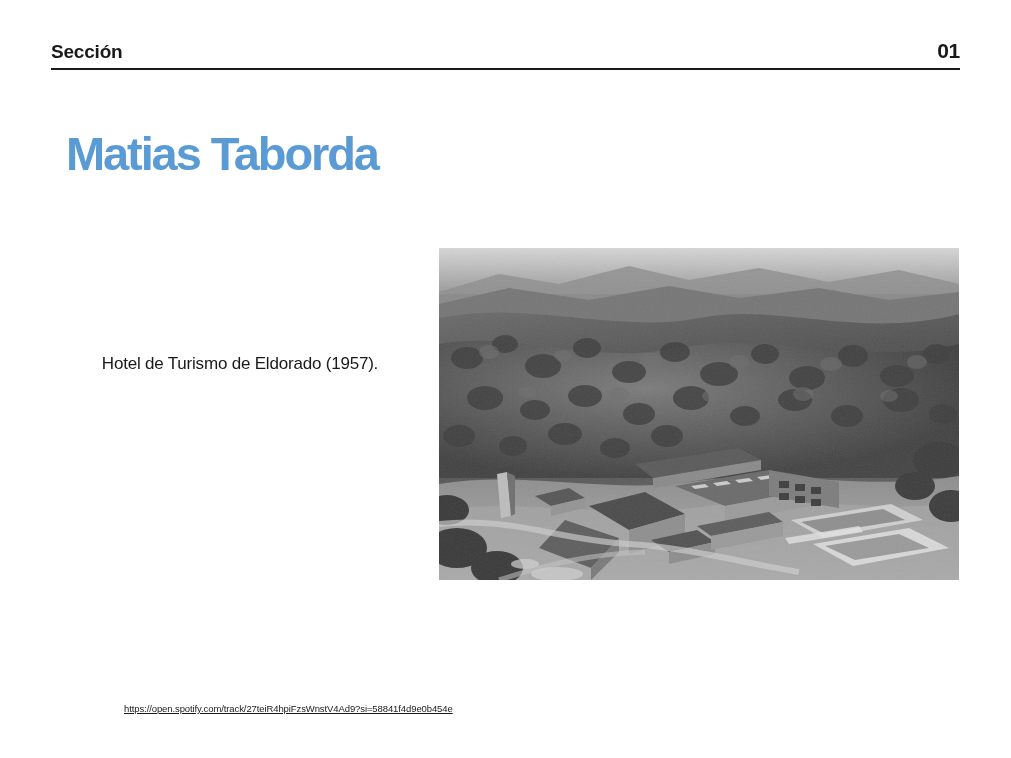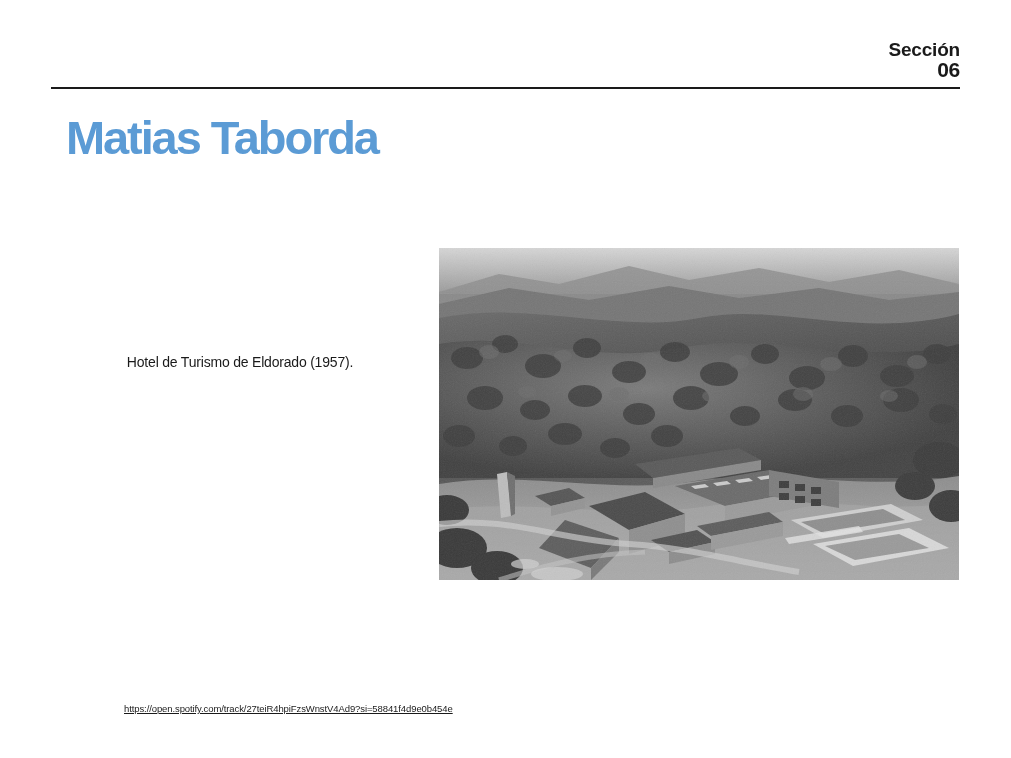--- a/index.html
+++ b/index.html
@@ -27,42 +27,41 @@
     position: absolute;
     left: 51px;
     top: 40px;
     width: 909px;
     display: flex;
     align-items: flex-end;
     justify-content: space-between;
     padding-bottom: 7px;
     border-bottom: 2.5px solid #1a1a1a;
     box-sizing: border-box;
-    flex-direction: column;
   }
   .header-section {
     font-size: 19px;
     font-weight: bold;
     letter-spacing: -0.2px;
     color: #1a1a1a;
     line-height: 1;
   }
   .header-number {
     font-size: 21px;
     font-weight: bold;
     letter-spacing: -0.3px;
     color: #1a1a1a;
     line-height: 1;
   }
 
   
   .title {
     position: absolute;
     left: 66px;
-    top: 112px;
+    top: 128px;
     font-size: 47px;
     font-weight: bold;
     letter-spacing: -2.1px;
     color: #5b9bd5;
     line-height: 1.1;
     white-space: nowrap;
   }
 
   
   .text-block {
@@ -75,21 +74,21 @@
   .subtitle {
     font-size: 19.5px;
     font-weight: bold;
     letter-spacing: -0.45px;
     line-height: 2.2;
     color: #141414;
     margin: 0;
   }
   .caption {
     margin: 8px 0 16px 0;
-    font-size: 14px;
+    font-size: 17px;
     font-weight: normal;
     letter-spacing: -0.2px;
     color: #1a1a1a;
   }
 
   
   .photo {
     position: absolute;
     left: 439px;
     top: 248px;
@@ -114,21 +113,21 @@
     margin-left: 44px;
   }
 </style>
 </head>
 <body>
 
 <div class="slide">
 
   <div class="header">
     <div class="header-section">Sección</div>
-    <div class="header-number">06</div>
+    <div class="header-number">01</div>
   </div>
 
   <div class="title">Matias Taborda</div>
 
   <div class="text-block">
     <div class="caption">Hotel de Turismo de Eldorado (1957).</div>
   </div>
 
   <div class="photo">
     <svg width="520" height="332" viewBox="0 0 520 332" aria-hidden="true">

